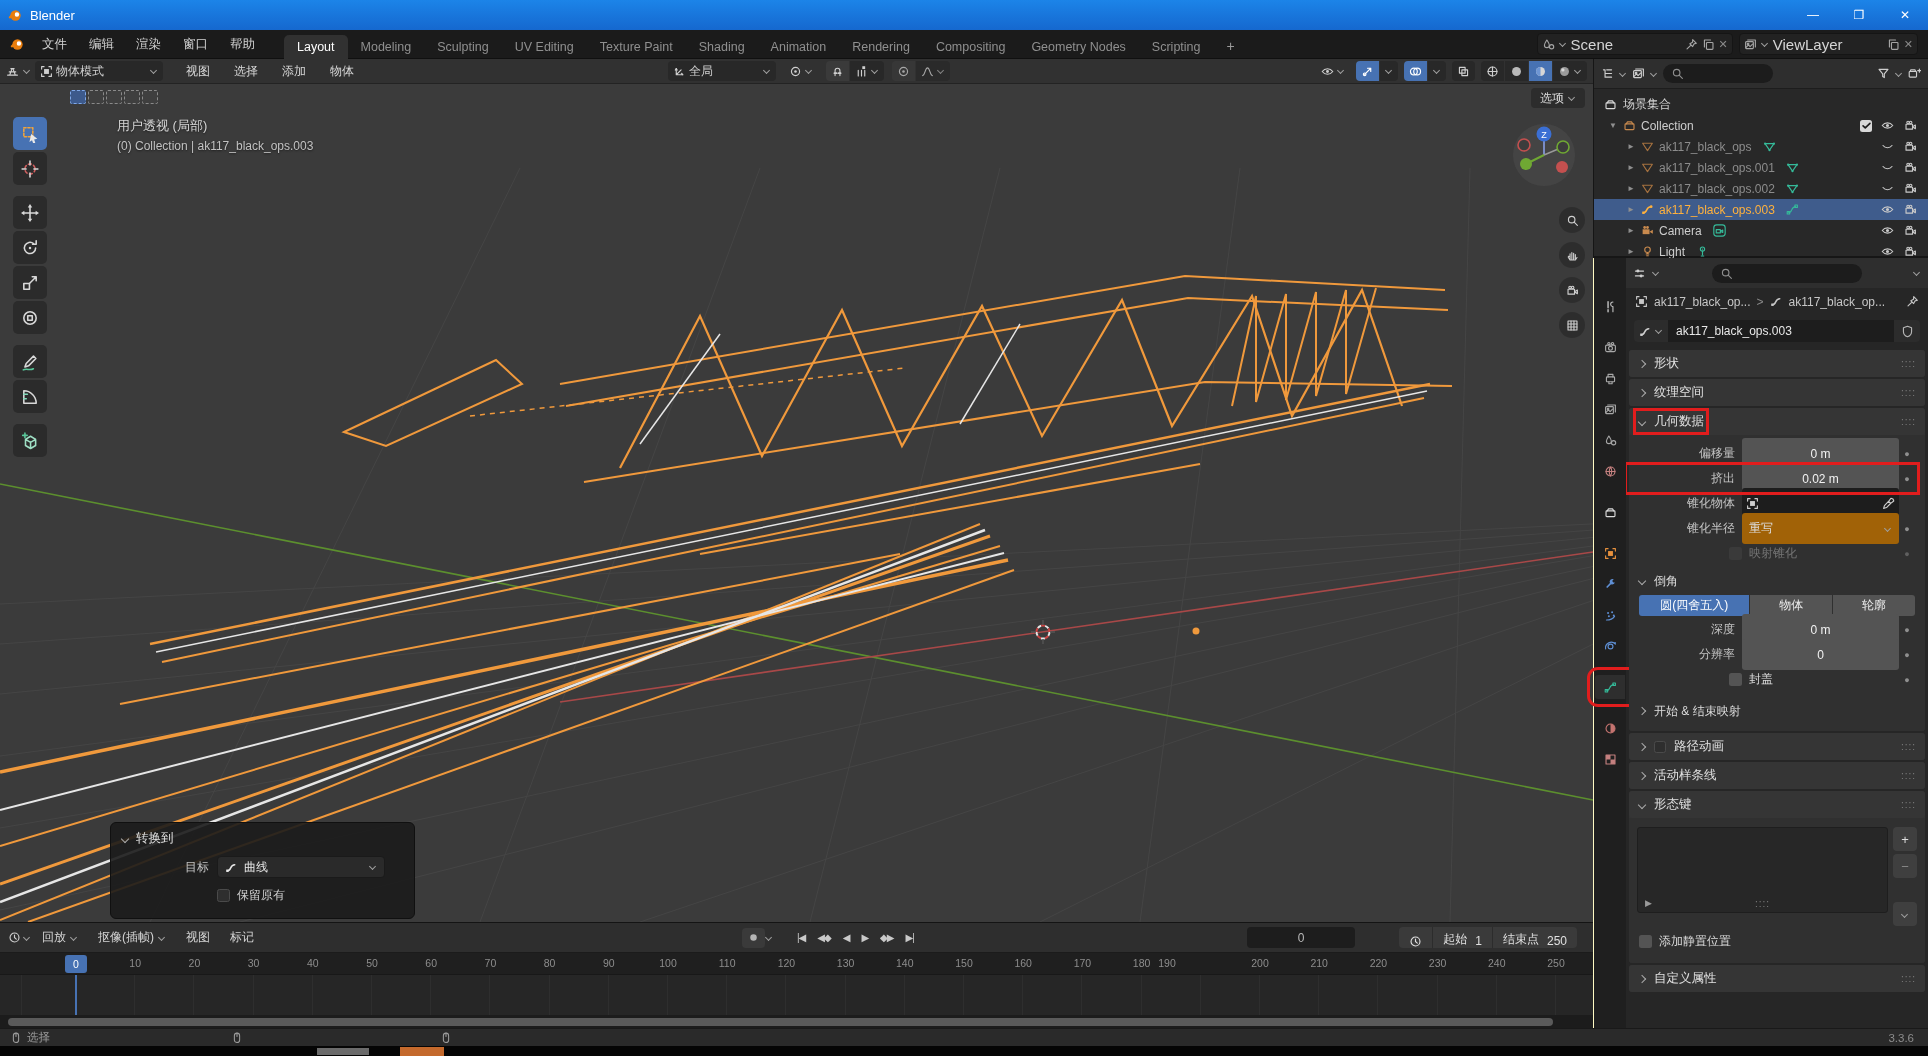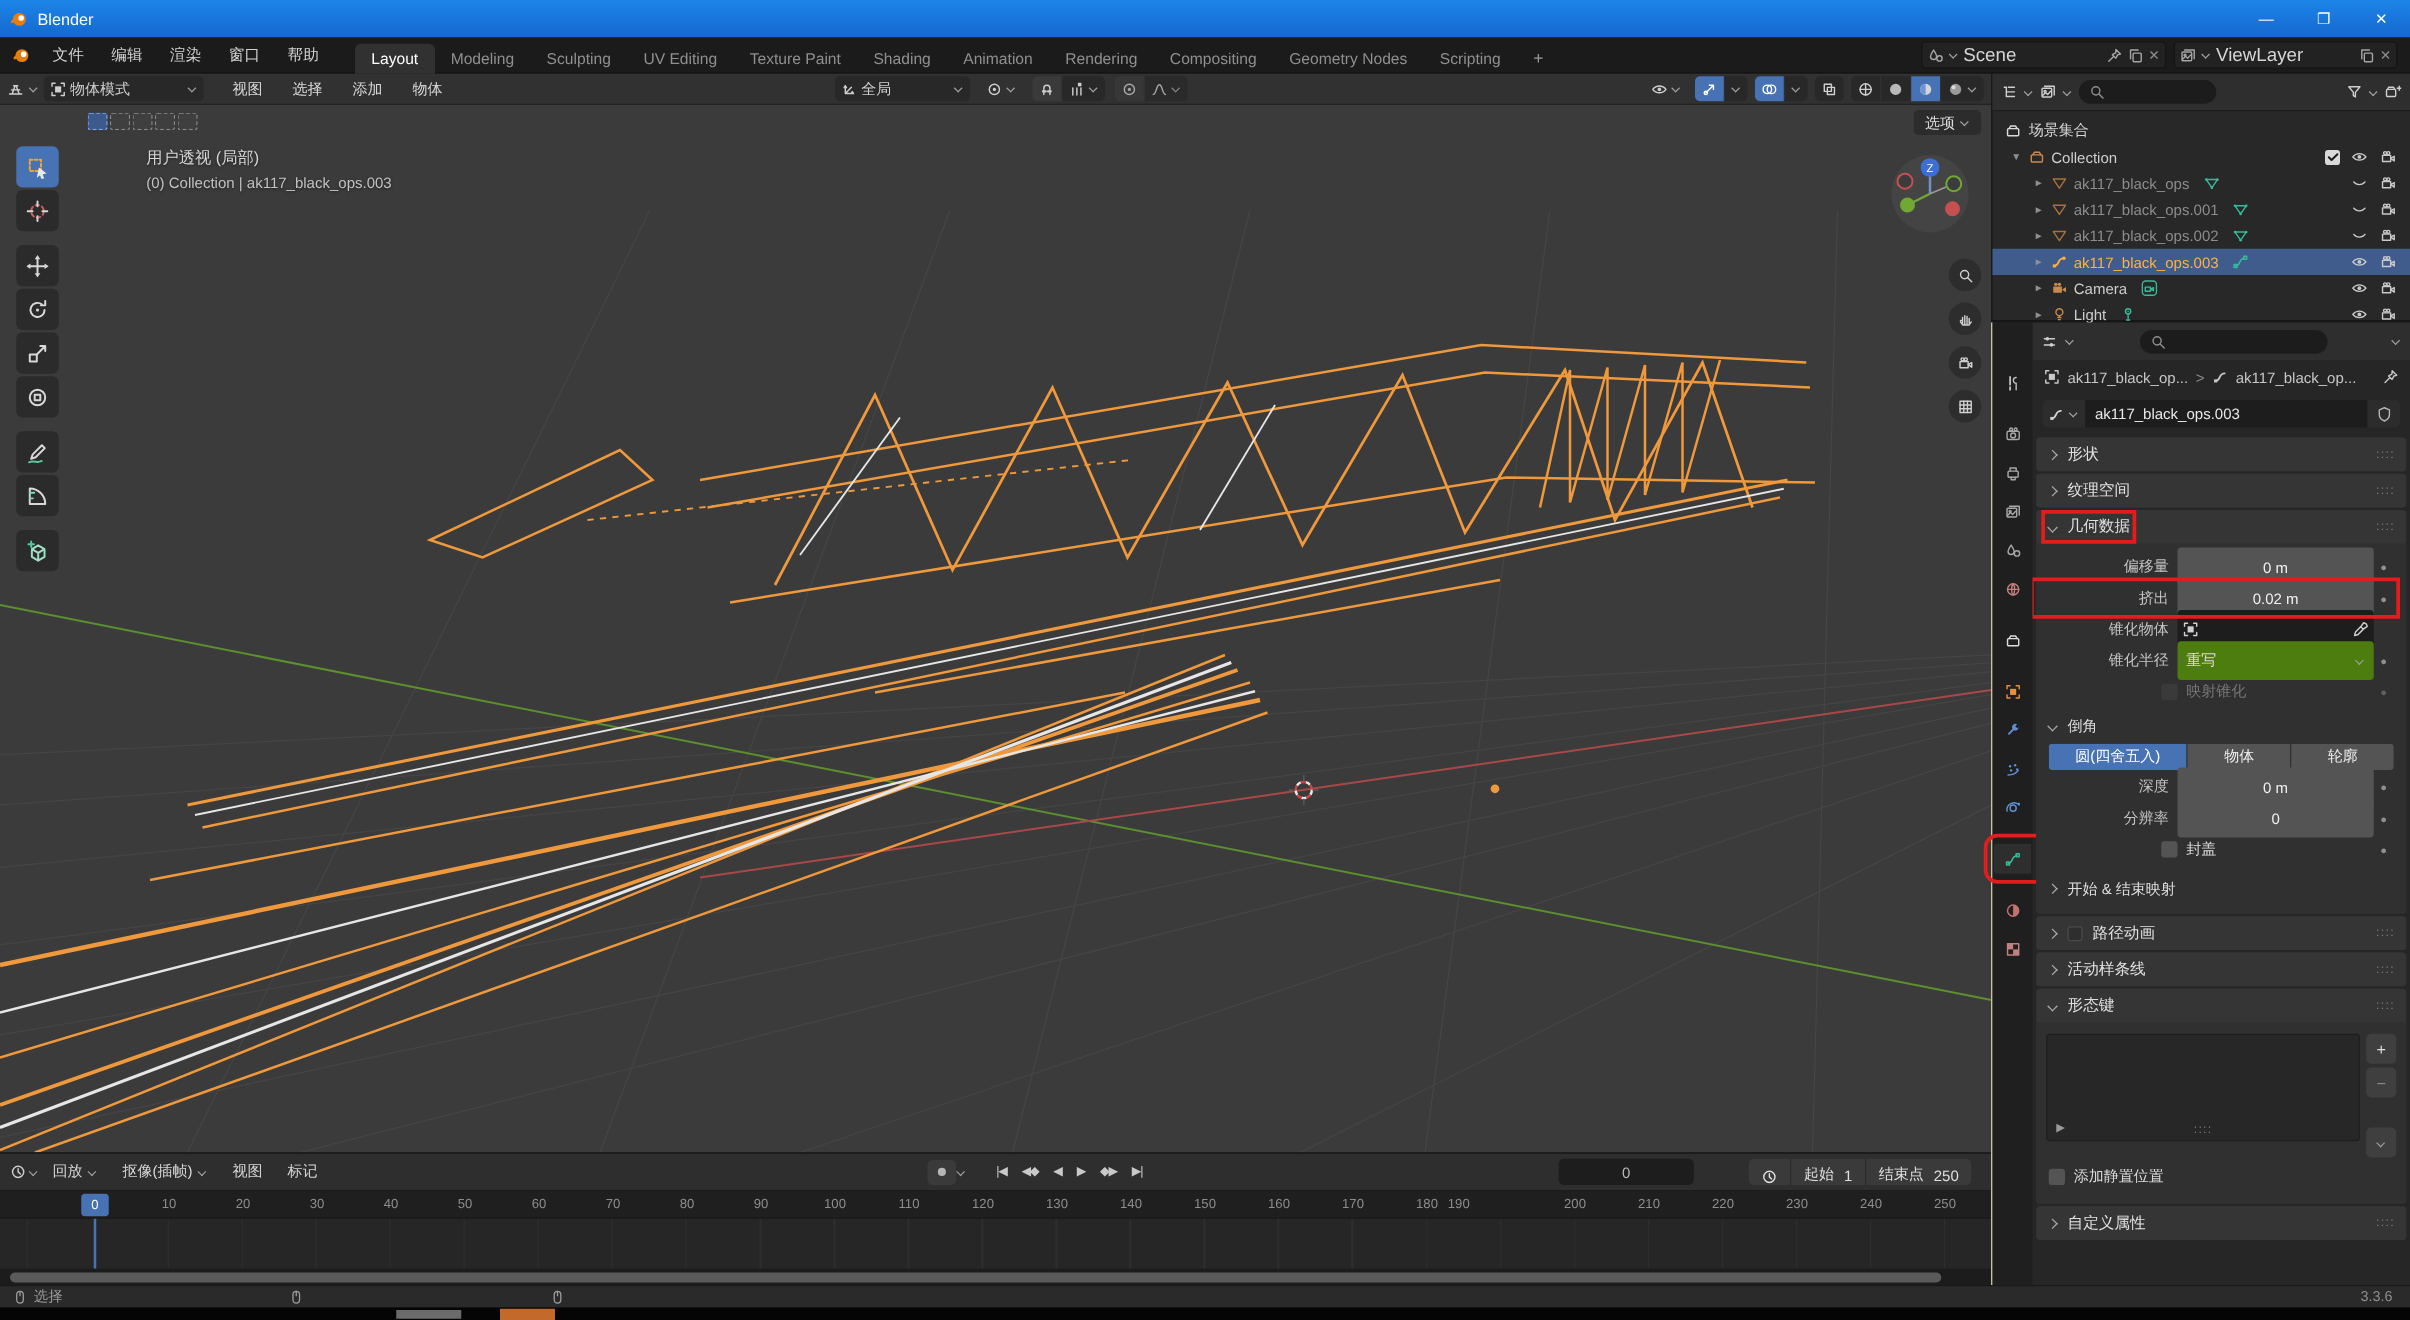--- a/index.html
+++ b/index.html
@@ -123,21 +123,21 @@
 .namerow .dd{display:flex;align-items:center;gap:3px;background:#2c2c2c;border-radius:4px 0 0 4px;height:22px;padding:0 5px;color:#cfcfcf;}
 .namerow .nm{flex:1;background:#1d1d1d;height:22px;display:flex;align-items:center;padding:0 8px;color:#e8e8e8;}
 .namerow .shield{width:26px;height:22px;background:#2c2c2c;border-radius:0 4px 4px 0;display:flex;align-items:center;justify-content:center;color:#b5b5b5;}
 .panel{background:#333;border-radius:3px;margin:0 3px 2px 3px;}
 .phead{display:flex;align-items:center;height:27px;padding:0 9px;gap:8px;background:#353535;border-radius:3px;color:#e0e0e0;font-size:12.5px;}
 .phead .dots{margin-left:auto;color:#7e7e7e;letter-spacing:1px;font-size:10px;}
 .pbody{background:#303030;border-radius:0 0 3px 3px;padding:5px 0 8px 0;}
 .prow{display:flex;align-items:center;height:23px;margin:2px 10px 2px 0;}
 .plabel{width:106px;text-align:right;margin-right:7px;color:#c3c3c3;flex:none;}
 .pfield{flex:1;height:31px;background:#545454;border-radius:3px;color:#f2f2f2;display:flex;align-items:center;justify-content:center;}
-.pfield.drop{justify-content:flex-start;padding:0 7px;background:#4d7c0f;color:#dcdcdc;}
+.pfield.drop{justify-content:flex-start;padding:0 7px;background:#a16207;color:#dcdcdc;}
 .pfield.drop .car{margin-left:auto;}
 .pfield.obj{background:#1d1d1d;justify-content:flex-start;padding:0 4px;}
 .pfield.obj .eyed{margin-left:auto;color:#cfcfcf;}
 .dotcol{width:16px;text-align:center;color:#8f8f8f;flex:none;font-size:9px;}
 .subhead{display:flex;align-items:center;gap:8px;height:24px;padding:0 9px;color:#dedede;margin-top:4px;}
 .seg{display:flex;flex:1;margin:2px 10px 2px 10px;height:21px;border-radius:3px;overflow:hidden;gap:1px;}
 .seg span{flex:1;background:#545454;display:flex;align-items:center;justify-content:center;color:#eee;}
 .seg span.on{background:var(--accent);color:#fff;}
 .seg span:first-child{flex:1.35;}
 .prow.dim .plabel,.prow.dim .chkl{color:#757575;}
@@ -623,20 +623,46 @@
             <path d="M2.5 6.2h11M2.5 9.8h11M6.2 2.5v11M9.8 2.5v11"></path>
           </svg>
         </i>
     </div>
 
     <button class="optbtn">
       <span>选项</span>
         <i class="car"></i>
     </button>
 
+    <div class="convert">
+      <div class="hd">
+        <span class="chev"></span>
+        <span>转换到</span>
+      </div>
+      <div class="row">
+        <span class="lbl">目标</span>
+        <div class="dropfield" style="max-width:168px;">
+          <i>
+              <svg viewBox="0 0 16 16" width="13" height="13" fill="none" stroke="currentColor" stroke-width="1.4" stroke-linecap="round" stroke-linejoin="round">
+                <path d="M3 12c5.5 0 2.5-7.5 9-7.5" stroke-width="1.8"></path>
+                <rect x="1.5" y="10.5" width="3" height="3" fill="currentColor" stroke="none"></rect>
+              </svg>
+            </i>
+          <span>曲线</span>
+          <i class="car"></i>
+        </div>
+      </div>
+      <div class="row">
+        <span class="lbl"></span>
+        <div class="chkrow">
+          <span class="cbox off"></span>
+          <span>保留原有</span>
+        </div>
+      </div>
+    </div>
   </div>
 
   <div id="timeline">
     <div class="tlh">
       <i>
           <svg viewBox="0 0 16 16" width="13" height="13" fill="none" stroke="currentColor" stroke-width="1.4" stroke-linecap="round" stroke-linejoin="round">
             <circle cx="8" cy="8" r="5.5"></circle>
             <path d="M8 5v3l2.2 2"></path>
           </svg>
         </i>

